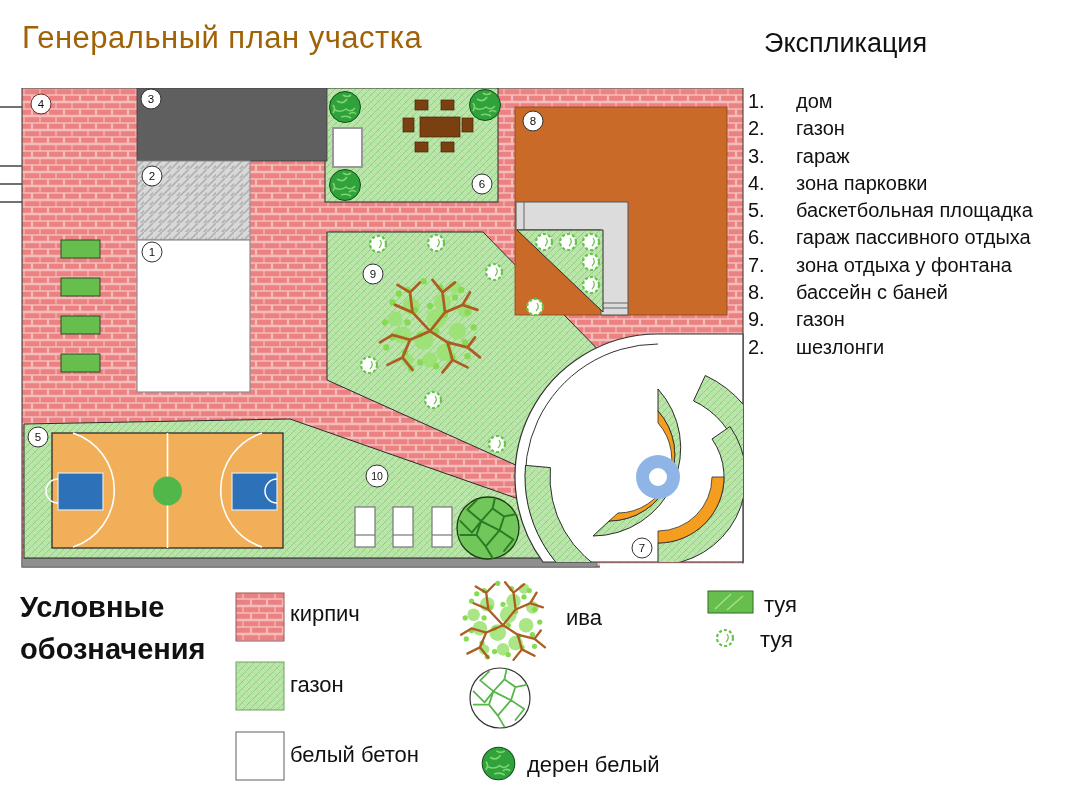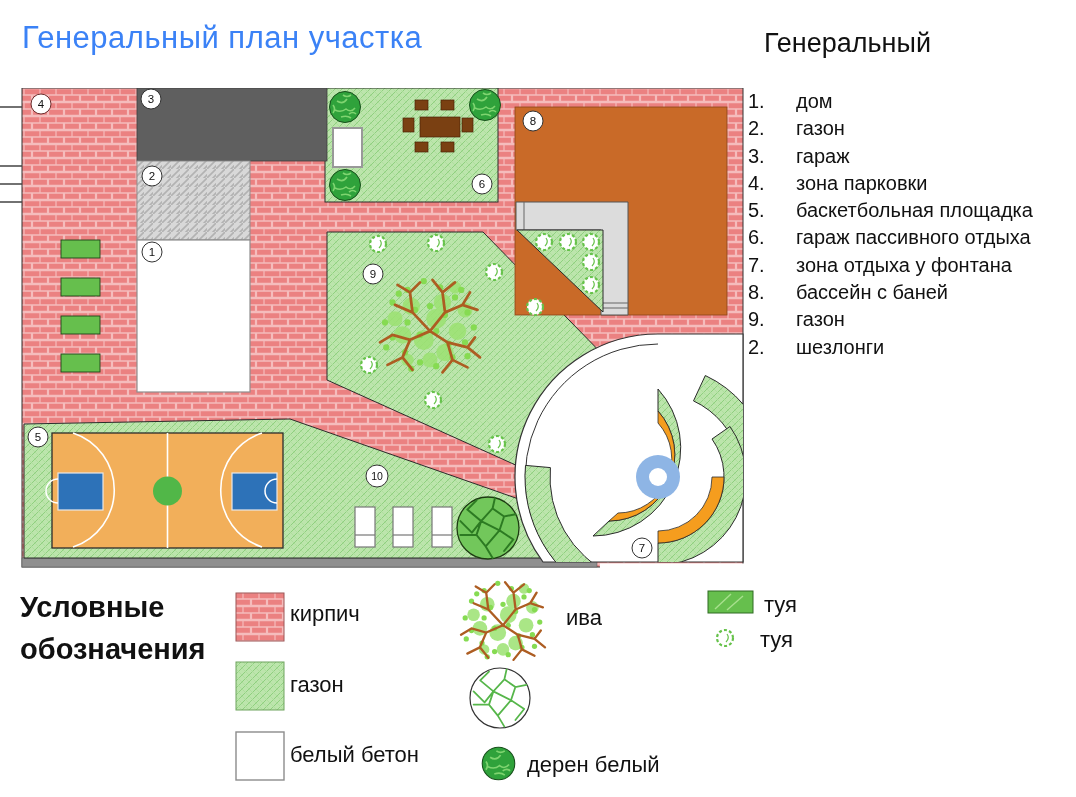--- a/index.html
+++ b/index.html
@@ -1,19 +1,19 @@
 <!DOCTYPE html>
 <html><head>
 <meta charset="utf-8">
 <style>
   html,body{margin:0;padding:0;background:#ffffff;}
   body{font-family:"Liberation Sans", sans-serif; color:#111;}
   #page{position:relative;width:1076px;height:797px;background:#fff;overflow:hidden;}
   .abs{position:absolute;}
-  #title{left:22px;top:20px;font-size:31px;color:#3b82f6;letter-spacing:0.5px;}
+  #title{left:22px;top:20px;font-size:31px;color:#a16207;letter-spacing:0.5px;}
   #expl-heading{left:764px;top:28px;font-size:27px;}
   #expl-list{left:748px;top:88px;width:326px;font-size:20px;}
   .expl-row{display:flex;height:27.3px;line-height:26px;}
   .expl-row .num{width:48px;flex:0 0 48px;}
   #legend-heading{left:20px;top:586px;width:225px;font-size:29px;line-height:42px;font-weight:bold;}
   .legend-label{font-size:22px;line-height:21px;}
   svg{display:block;}
   text{font-family:"Liberation Sans", sans-serif;}
 </style>
 </head>
@@ -235,21 +235,21 @@
       <text x="642" y="464">7</text>
       <circle cx="533" cy="33" r="10" fill="#fff" stroke="#333" stroke-width="1"></circle>
       <text x="533" y="37">8</text>
       <circle cx="373" cy="186" r="10" fill="#fff" stroke="#333" stroke-width="1"></circle>
       <text x="373" y="190">9</text>
       <circle cx="377" cy="388" r="11" fill="#fff" stroke="#333" stroke-width="1"></circle>
       <text x="377" y="392" font-size="10.5">10</text>
     </g>
   </svg>
 
-  <div class="abs" id="expl-heading">Генеральный</div>
+  <div class="abs" id="expl-heading">Экспликация</div>
   <div class="abs" id="expl-list">
     <div class="expl-row">
         <span class="num">1.</span>
         <span>дом</span>
       </div>
     <div class="expl-row">
         <span class="num">2.</span>
         <span>газон</span>
       </div>
     <div class="expl-row">

